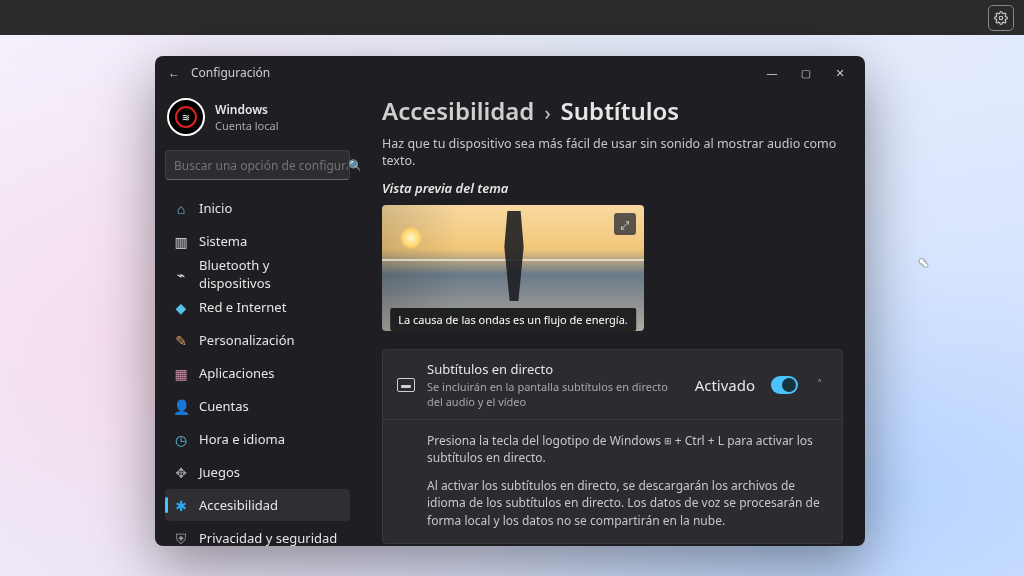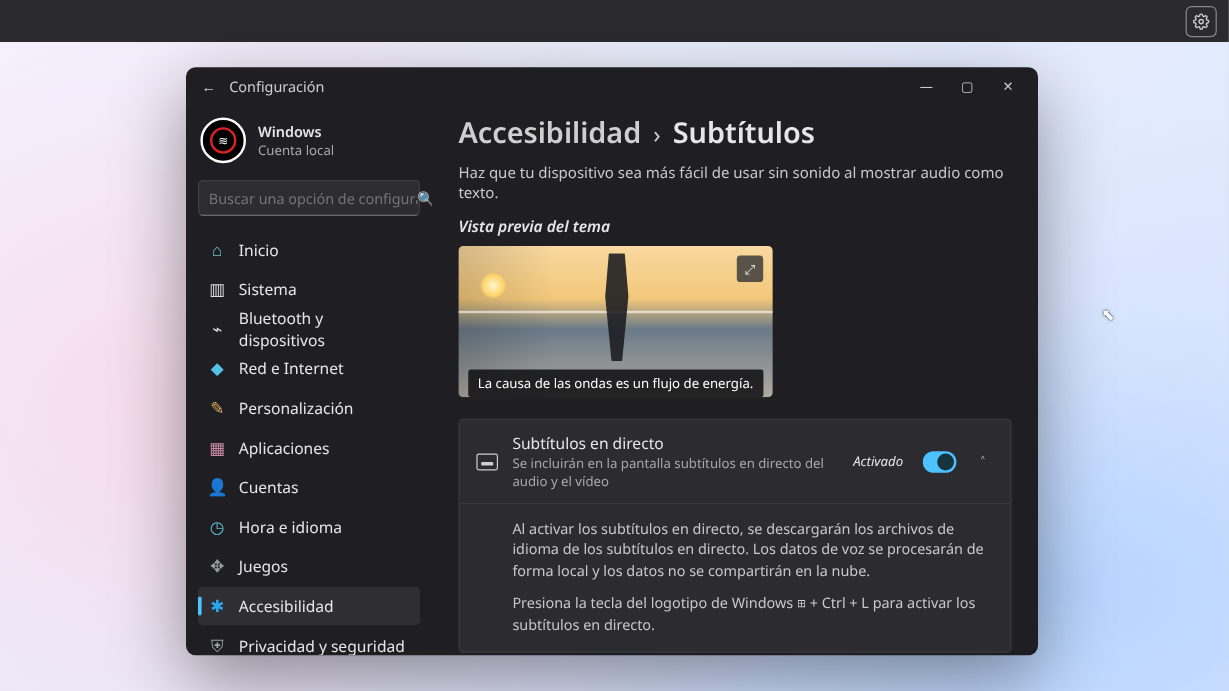--- a/index.html
+++ b/index.html
@@ -123,21 +123,21 @@
   display:flex; align-items:center; gap:12px; padding:10px 14px; cursor:default;
 }
 .card-icon {
   width:18px; height:14px; border:1.5px solid #cfcfcf; border-radius:2px;
   position:relative; flex:none;
 }
 .card-icon::after{content:""; position:absolute; left:3px; right:3px; bottom:3px; height:3px; background:#cfcfcf; border-radius:1px;}
 .card-title { font-size:13px; }
 .card-sub { font-size:11px; color:#a8a8a8; margin-top:1px;}
 .card-spacer { flex:1; }
-.state-label { font-size:11px; color:#e6e6e6; margin-right:4px;font-style:italic;}
+.state-label { font-size:15px; color:#e6e6e6; margin-right:4px;}
 .toggle {
   width:38px; height:18px; border-radius:10px; background:#4cc2ff; position:relative; cursor:pointer;
 }
 .toggle::after{content:""; position:absolute; right:2px; top:2px; width:14px; height:14px; background:#16343d; border-radius:50%;}
 .chev { width:14px; color:#d0d0d0; font-size:12px; margin-left:8px; cursor:pointer;}
 .card-body {
   border-top:1px solid #38383e; padding:12px 14px 14px 44px;
   font-size:12px; color:#c8c8c8; line-height:1.45;
 }
 .card-body p + p { margin-top:10px; }
@@ -254,23 +254,23 @@
             <div>
               <div class="card-title">Subtítulos en directo</div>
               <div class="card-sub">Se incluirán en la pantalla subtítulos en directo del audio y el vídeo</div>
             </div>
             <div class="card-spacer"></div>
             <div class="state-label">Activado</div>
             <div class="toggle"></div>
             <div class="chev">˄</div>
           </div>
           <div class="card-body">
-            <p>Al activar los subtítulos en directo, se descargarán los archivos de idioma de los subtítulos en directo. Los datos de voz se procesarán de forma local y los datos no se compartirán en la nube.</p>
             <p>
               <span>Presiona la tecla del logotipo de Windows </span><span class="winkey">⊞</span><span> + Ctrl + L para activar los subtítulos en directo.</span>
             </p>
+            <p>Al activar los subtítulos en directo, se descargarán los archivos de idioma de los subtítulos en directo. Los datos de voz se procesarán de forma local y los datos no se compartirán en la nube.</p>
           </div>
         </div>
 
       </main>
     </div>
   </div>
 </div>
 
 </body></html>

